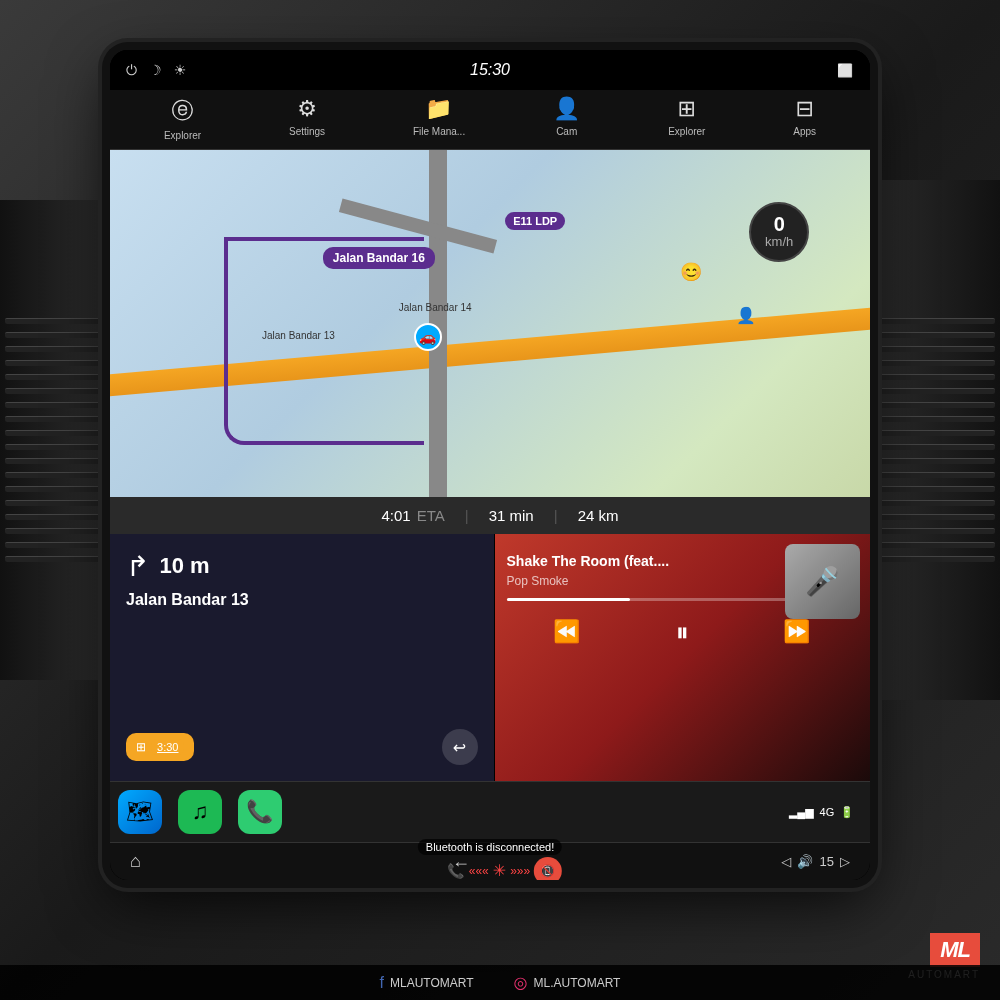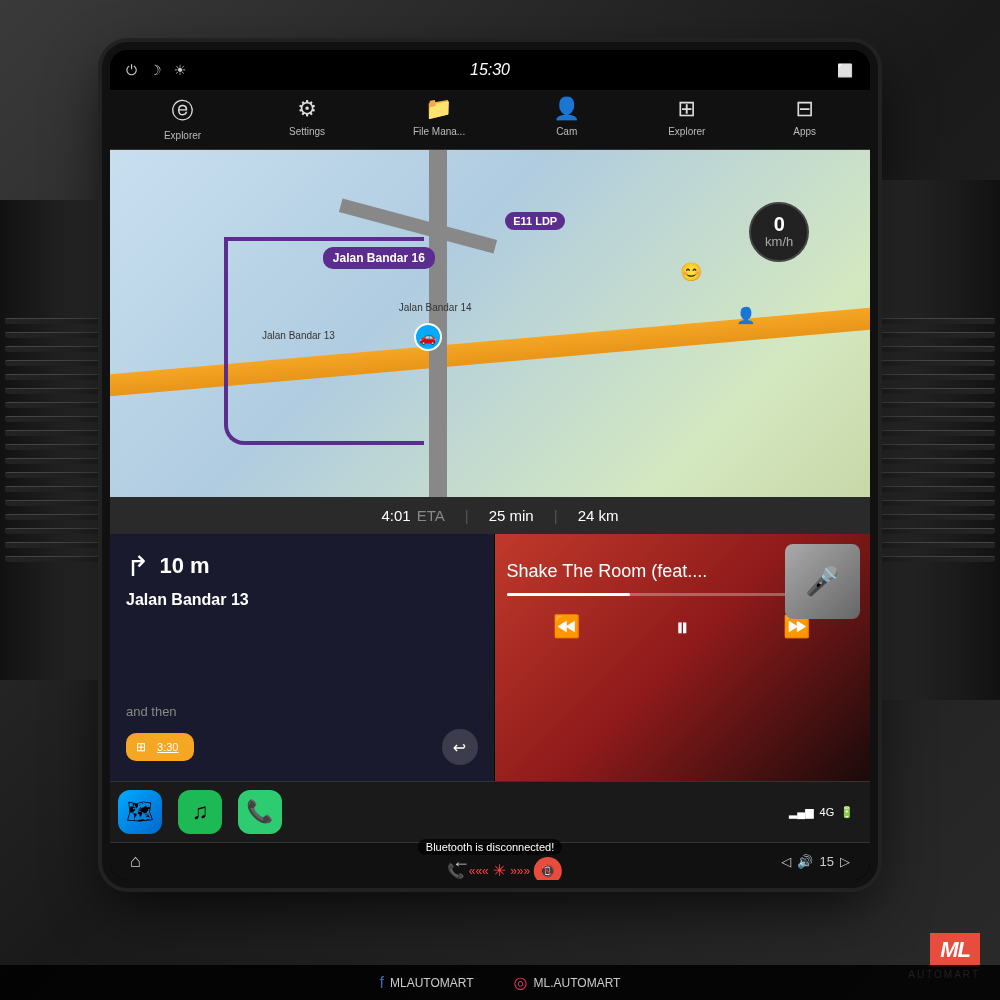--- a/index.html
+++ b/index.html
@@ -427,23 +427,23 @@
       background: linear-gradient(135deg, #aaa, #666);
       overflow: hidden;
       display: flex;
       align-items: center;
       justify-content: center;
       font-size: 28px;
     }
 
     .song-title {
       color: #fff;
-      font-size: 18px;
-      font-weight: 400;
-      margin-top: 14px;
+      font-size: 14px;
+      font-weight: 700;
+      margin-top: 6px;
       padding-right: 90px;
       line-height: 1.3;
     }
 
     .song-artist {
       color: rgba(255,255,255,0.7);
       font-size: 12px;
       margin-top: 4px;
     }
 
@@ -759,48 +759,48 @@
           <div style="position:absolute;top:45%;right:15%;font-size:16px;">👤</div>
         </div>
       </div>
 
       <div class="eta-bar">
         <div class="eta-item">
           <span>4:01</span>
           <span class="eta-label">ETA</span>
         </div>
         <span style="color:#555;">|</span>
-        <span>25 min</span>
+        <span>31 min</span>
         <span style="color:#555;">|</span>
         <span>24 km</span>
       </div>
 
       <div class="bottom-panels">
 
         <div class="nav-panel">
           <div>
             <div class="turn-direction">
               <span class="turn-arrow">↱</span>
               <span class="turn-distance">10 m</span>
             </div>
             <div class="street-name">Jalan Bandar 13</div>
           </div>
-          <div class="and-then">and then</div>
           <div class="nav-panel-bottom">
             <div class="apps-grid-icon">
               <span>⊞</span>
               <span class="clock-badge">3:30</span>
             </div>
             <div class="return-arrow">↩</div>
           </div>
         </div>
 
         <div class="music-panel">
           <div class="album-art">🎤</div>
           <div class="song-title">Shake The Room (feat....</div>
+          <div class="song-artist">Pop Smoke</div>
           <div class="progress-bar">
             <div class="progress-fill"></div>
           </div>
           <div class="music-controls">
             <span class="ctrl-btn">⏪</span>
             <span class="ctrl-btn ctrl-play">⏸</span>
             <span class="ctrl-btn">⏩</span>
           </div>
         </div>
       </div>

